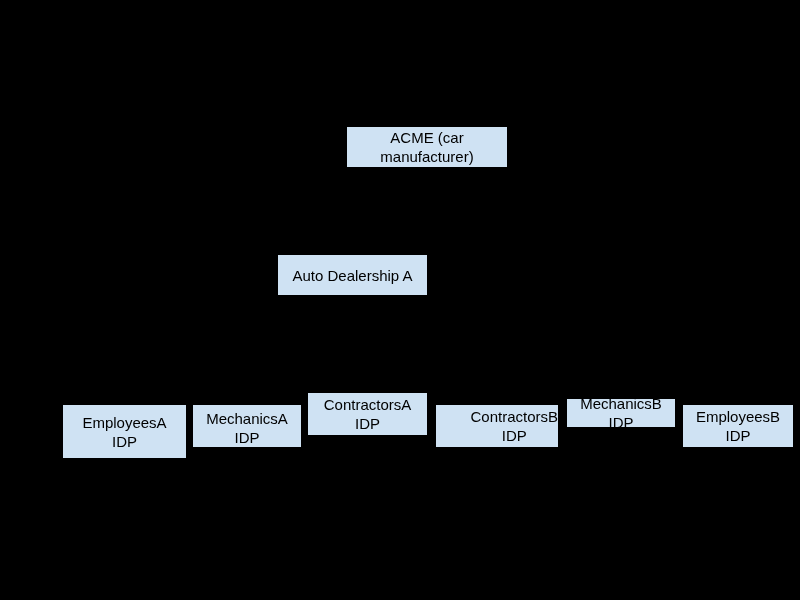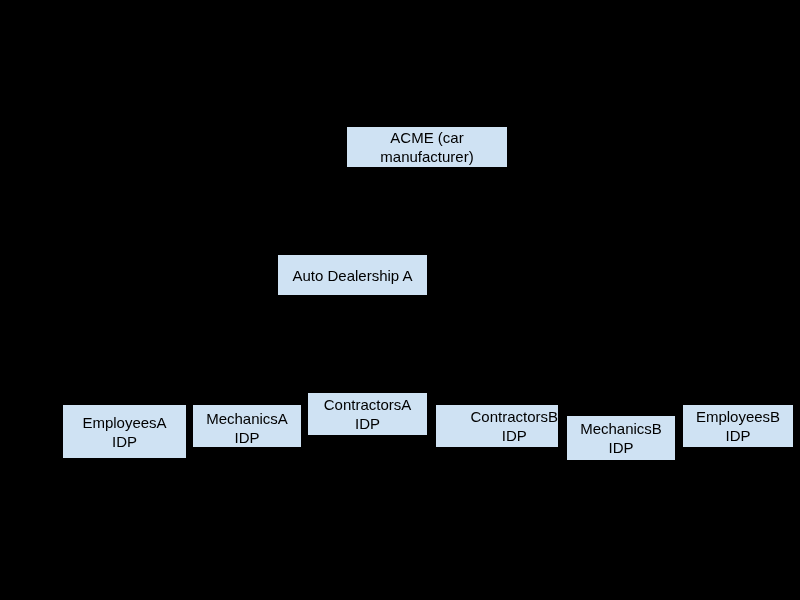--- a/index.html
+++ b/index.html
@@ -31,21 +31,21 @@
     line-height: 19px;
   }
   
   .n-acme          { left: 347px; top: 127px; width: 160px; height: 40px; }
   .n-dealership-a  { left: 278px; top: 255px; width: 149px; height: 40px; }
   .n-dealership-b  { left: 454px; top: 255px; width: 148px; height: 40px; }
   .n-employees-a   { left:  63px; top: 405px; width: 123px; height: 53px; }
   .n-mechanics-a   { left: 193px; top: 405px; width: 108px; height: 42px; align-items: flex-end; }
   .n-contractors-a { left: 308px; top: 393px; width: 119px; height: 42px; }
   .n-contractors-b { left: 436px; top: 405px; width: 122px; height: 42px; justify-content: flex-end; }
-  .n-mechanics-b   { left: 567px; top: 416px; width: 108px; height: 44px; }
+  .n-mechanics-b   { left: 567px; top: 399px; width: 108px; height: 28px; }
   .n-employees-b   { left: 683px; top: 405px; width: 110px; height: 42px; }
 </style>
 </head>
 <body>
 
 <div class="canvas">
 
   <div class="node n-dealership-a">
     <span class="label">Auto Dealership A</span>
   </div>

